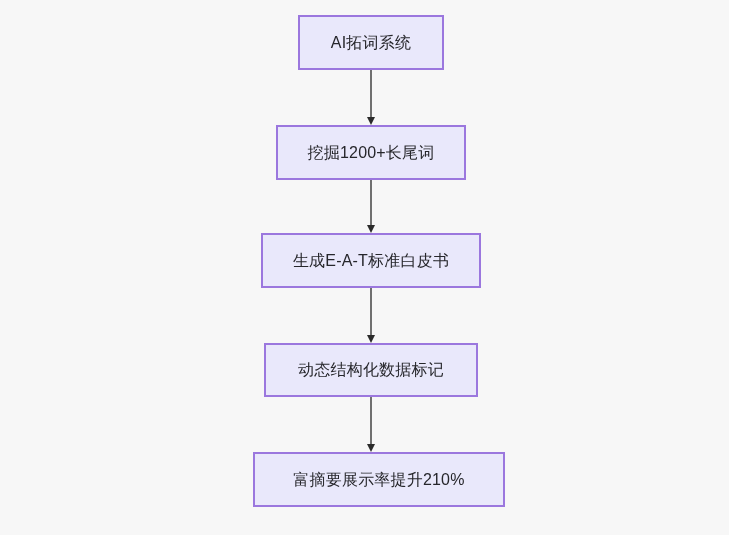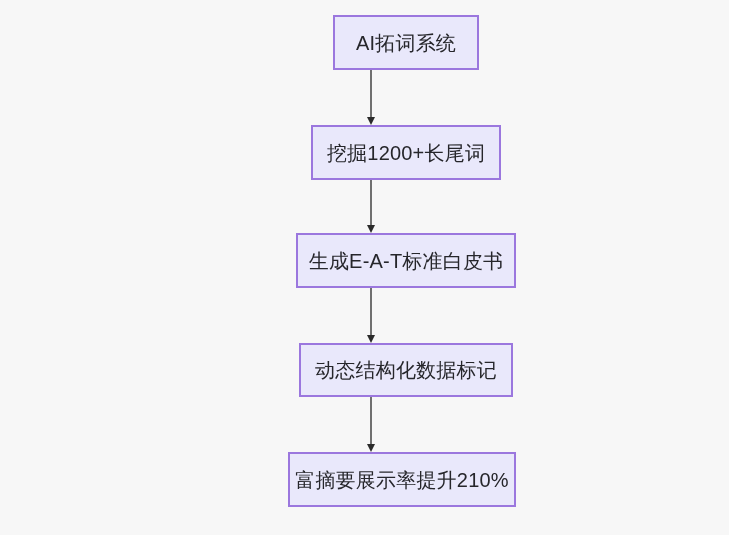--- a/index.html
+++ b/index.html
@@ -20,25 +20,24 @@
   }
   .node {
     position: absolute;
     box-sizing: border-box;
     background: #e9e8fb;
     border: 2px solid #9b77de;
     display: flex;
     align-items: center;
     justify-content: center;
     color: #26262b;
-    font-size: 20px;
+    font-size: 16px;
     line-height: 1;
     letter-spacing: 0.2px;
     white-space: nowrap;
-    margin-left: 35px;
   }
   .node-label {
     display: block;
     padding: 0 10px;
   }
   .edge {
     position: absolute;
     width: 9px;
     pointer-events: none;
   }
@@ -94,17 +93,17 @@
 
   <div class="node" style="left:264px; top:343px; width:214px; height:54px;">
     <span class="node-label">动态结构化数据标记</span>
   </div>
 
   <div class="edge" style="left:367px; top:397px; height:55px;">
     <div class="edge-line" style="height:47px;"></div>
     <div class="edge-arrow"></div>
   </div>
 
-  <div class="node" style="left:253px; top:452px; width:228px; height:55px;justify-content:center;">
+  <div class="node" style="left:253px; top:452px; width:252px; height:55px;justify-content:center;">
     <span class="node-label">富摘要展示率提升210%</span>
   </div>
 
 </div>
 
 </body></html>

